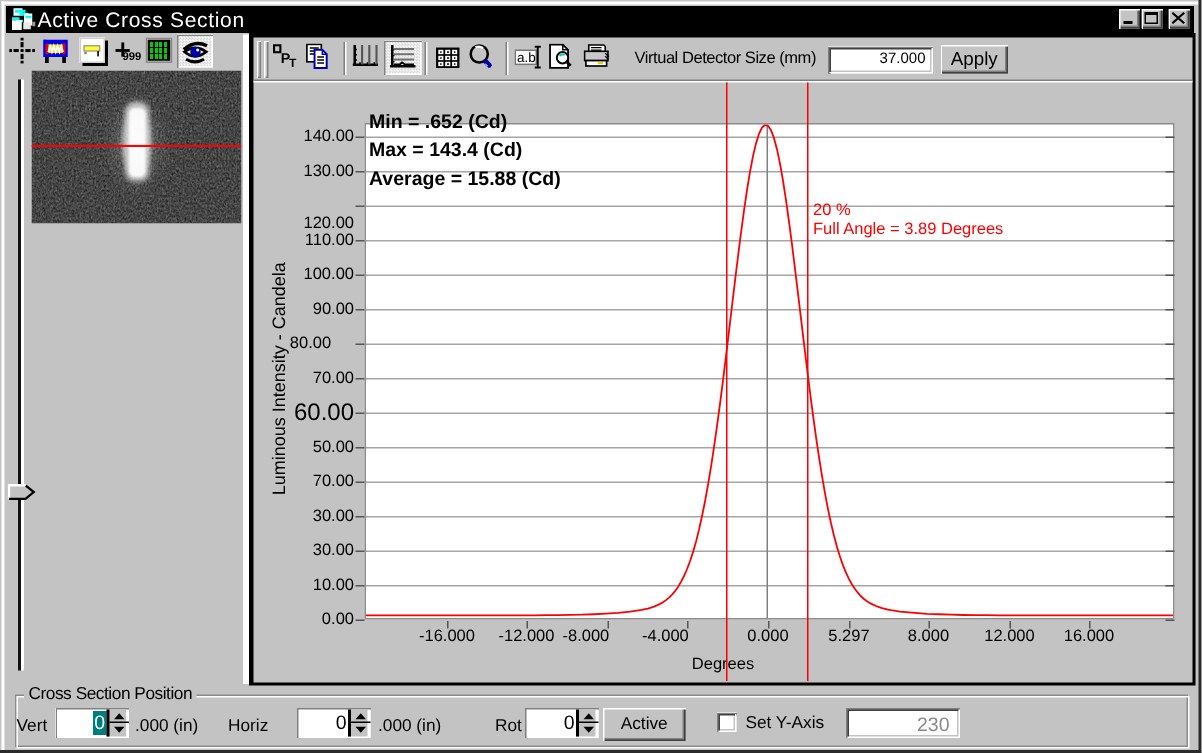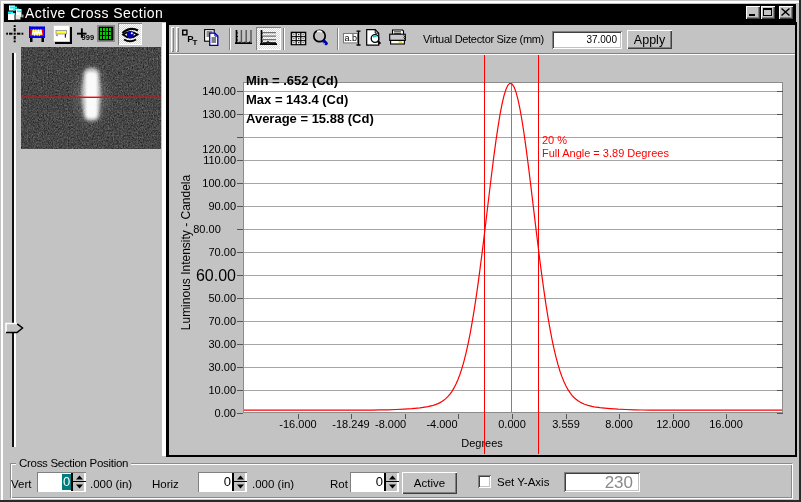--- a/index.html
+++ b/index.html
@@ -247,29 +247,29 @@
 <div class="a" style="left:186px;top:362px;width:50px;text-align:right;font-size:11px;line-height:11px;white-space:nowrap">30.00</div>
 <div class="a" style="left:237px;top:390px;width:6px;height:1px;background:#555"></div>
 <div class="a" style="left:777px;top:390px;width:6px;height:1px;background:#555"></div>
 <div class="a" style="left:186px;top:385px;width:50px;text-align:right;font-size:11px;line-height:11px;white-space:nowrap">10.00</div>
 <div class="a" style="left:237px;top:413px;width:6px;height:1px;background:#555"></div>
 <div class="a" style="left:777px;top:413px;width:6px;height:1px;background:#555"></div>
 <div class="a" style="left:186px;top:408px;width:50px;text-align:right;font-size:11px;line-height:11px;white-space:nowrap">0.00</div>
 <div class="a" style="left:298px;top:414px;width:1px;height:5px;background:#555"></div>
 <div class="a" style="left:268px;top:419px;width:60px;text-align:center;font-size:11px;line-height:11px;white-space:nowrap">-16.000</div>
 <div class="a" style="left:351px;top:414px;width:1px;height:5px;background:#555"></div>
-<div class="a" style="left:321px;top:419px;width:60px;text-align:center;font-size:11px;line-height:11px;white-space:nowrap">-18.249</div>
+<div class="a" style="left:321px;top:419px;width:60px;text-align:center;font-size:11px;line-height:11px;white-space:nowrap">-12.000</div>
 <div class="a" style="left:405px;top:414px;width:1px;height:5px;background:#555"></div>
 <div class="a" style="left:375px;top:419px;width:60px;font-size:11px;line-height:11px;white-space:nowrap">-8.000</div>
 <div class="a" style="left:458px;top:414px;width:1px;height:5px;background:#555"></div>
-<div class="a" style="left:412px;top:419px;width:60px;text-align:center;font-size:11px;line-height:11px;white-space:nowrap">-4.000</div>
+<div class="a" style="left:428px;top:419px;width:60px;text-align:left;font-size:11px;line-height:11px;white-space:nowrap">-4.000</div>
 <div class="a" style="left:512px;top:414px;width:1px;height:5px;background:#555"></div>
 <div class="a" style="left:482px;top:419px;width:60px;text-align:center;font-size:11px;line-height:11px;white-space:nowrap">0.000</div>
 <div class="a" style="left:566px;top:414px;width:1px;height:5px;background:#555"></div>
-<div class="a" style="left:536px;top:419px;width:60px;text-align:center;font-size:11px;line-height:11px;white-space:nowrap">3.559</div>
+<div class="a" style="left:536px;top:419px;width:60px;text-align:center;font-size:11px;line-height:11px;white-space:nowrap">5.297</div>
 <div class="a" style="left:619px;top:414px;width:1px;height:5px;background:#555"></div>
 <div class="a" style="left:589px;top:419px;width:60px;text-align:center;font-size:11px;line-height:11px;white-space:nowrap">8.000</div>
 <div class="a" style="left:673px;top:414px;width:1px;height:5px;background:#555"></div>
 <div class="a" style="left:643px;top:419px;width:60px;text-align:center;font-size:11px;line-height:11px;white-space:nowrap">12.000</div>
 <div class="a" style="left:726px;top:414px;width:1px;height:5px;background:#555"></div>
 <div class="a" style="left:696px;top:419px;width:60px;text-align:center;font-size:11px;line-height:11px;white-space:nowrap">16.000</div>
 <div class="a" style="left:432px;top:438px;width:100px;text-align:center;font-size:11px;line-height:11px">Degrees</div>
 <div class="a" style="left:102px;top:247px;width:169px;text-align:center;font-size:12px;line-height:11px;transform:rotate(-90deg)">Luminous Intensity - Candela</div>
 <svg class="a" style="left:244px;top:83px" width="538" height="330" viewBox="0 0 538 330">
     <path d="M0,327.2 L8,327.2 L16,327.2 L24,327.2 L32,327.2 L40,327.2 L48,327.2 L56,327.2 L64,327.2 L72,327.2 L80,327.2 L88,327.2 L96,327.2 L104,327.2 L112,327.2 L120,327.1 L128,327.1 L136,326.9 L144,326.8 L152,326.5 L160,326.1 L168,325.6 L176,324.8 L184,323.6 L186,323.1 L188,322.7 L190,322.1 L192,321.4 L194,320.6 L196,319.6 L198,318.5 L200,317.1 L202,315.4 L204,313.4 L206,311.1 L208,308.3 L210,304.9 L212,301.0 L214,296.5 L216,291.2 L218,285.1 L220,278.1 L222,270.1 L224,261.2 L226,251.3 L228,240.2 L230,228.2 L232,215.1 L234,201.1 L236,186.2 L238,170.6 L240,154.4 L242,137.8 L244,121.0 L246,104.3 L248,88.0 L250,72.2 L252,57.4 L254,43.8 L256,31.6 L258,21.1 L260,12.6 L262,6.2 L264,2.0 L266,0.3 L268,0.9 L270,3.8 L272,9.1 L274,16.6 L276,26.1 L278,37.5 L280,50.4 L282,64.7 L284,80.0 L286,96.1 L288,112.6 L290,129.4 L292,146.1 L294,162.5 L296,178.5 L298,193.7 L300,208.2 L302,221.8 L304,234.3 L306,245.9 L308,256.4 L310,265.8 L312,274.2 L314,281.7 L316,288.2 L318,293.9 L320,298.8 L322,303.1 L324,306.7 L326,309.7 L328,312.3 L330,314.5 L332,316.3 L334,317.8 L336,319.1 L338,320.1 L340,321.0 L342,321.7 L344,322.4 L346,322.9 L348,323.4 L350,323.8 L352,324.1 L354,324.4 L356,324.7 L358,324.9 L366,325.6 L374,326.2 L382,326.5 L390,326.8 L398,327.0 L406,327.1 L414,327.1 L422,327.2 L430,327.2 L438,327.2 L446,327.2 L454,327.2 L462,327.2 L470,327.2 L478,327.2 L486,327.2 L494,327.2 L502,327.2 L510,327.2 L518,327.2 L526,327.2 L534,327.2 L539,327.2" fill="none" stroke="#f00" stroke-width="1.2"></path>
@@ -350,12 +350,12 @@
 <div class="a" style="left:384px;top:473px;width:13px;height:18px;background:#c3c3c3;border-left:2px solid #000"></div>
 <div class="a" style="left:386px;top:481px;width:13px;height:1px;background:#000"></div>
 <svg class="a" style="left:386px;top:473px" width="13" height="18" viewBox="0 0 13 18">
     <path d="M6.5,2.5 L10,6.5 L3,6.5 Z" fill="#000"></path>
     <path d="M6.5,15.5 L10,11.5 L3,11.5 Z" fill="#000"></path>
   </svg>
 <div class="a raised" style="left:402px;top:472px;width:55px;height:22px;text-align:center"><span class="txt" style="line-height:22px">Active</span></div>
 <div class="a" style="left:478px;top:475px;width:13px;height:13px;background:#fff;box-shadow:inset 1px 1px 0 #808080, inset -1px -1px 0 #fff, inset 2px 2px 0 #404040, inset -2px -2px 0 #c3c3c3"></div>
 <div class="a txt" style="left:497px;top:476px">Set Y-Axis</div>
 <div class="a sunken" style="left:564px;top:472px;width:76px;height:20px"></div>
-<div class="a" style="left:564px;top:476px;width:69px;text-align:right;font-size:17px;line-height:13px;color:#8a8a8a">230</div>
+<div class="a" style="left:564px;top:476px;width:69px;text-align:right;font-size:13px;line-height:13px;color:#8a8a8a">230</div>
 </body></html>

